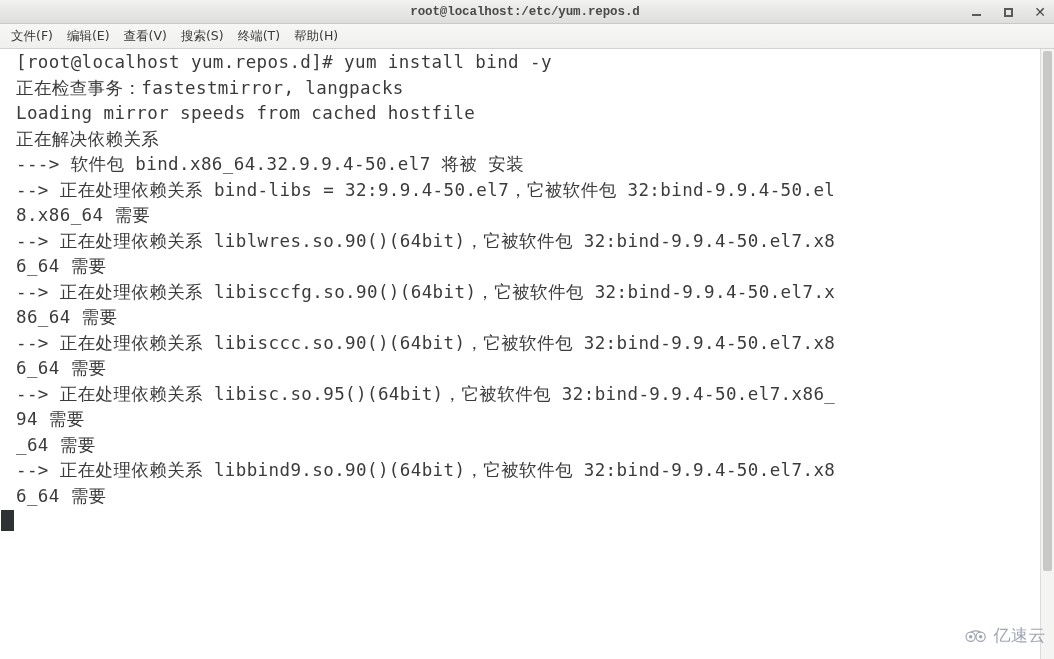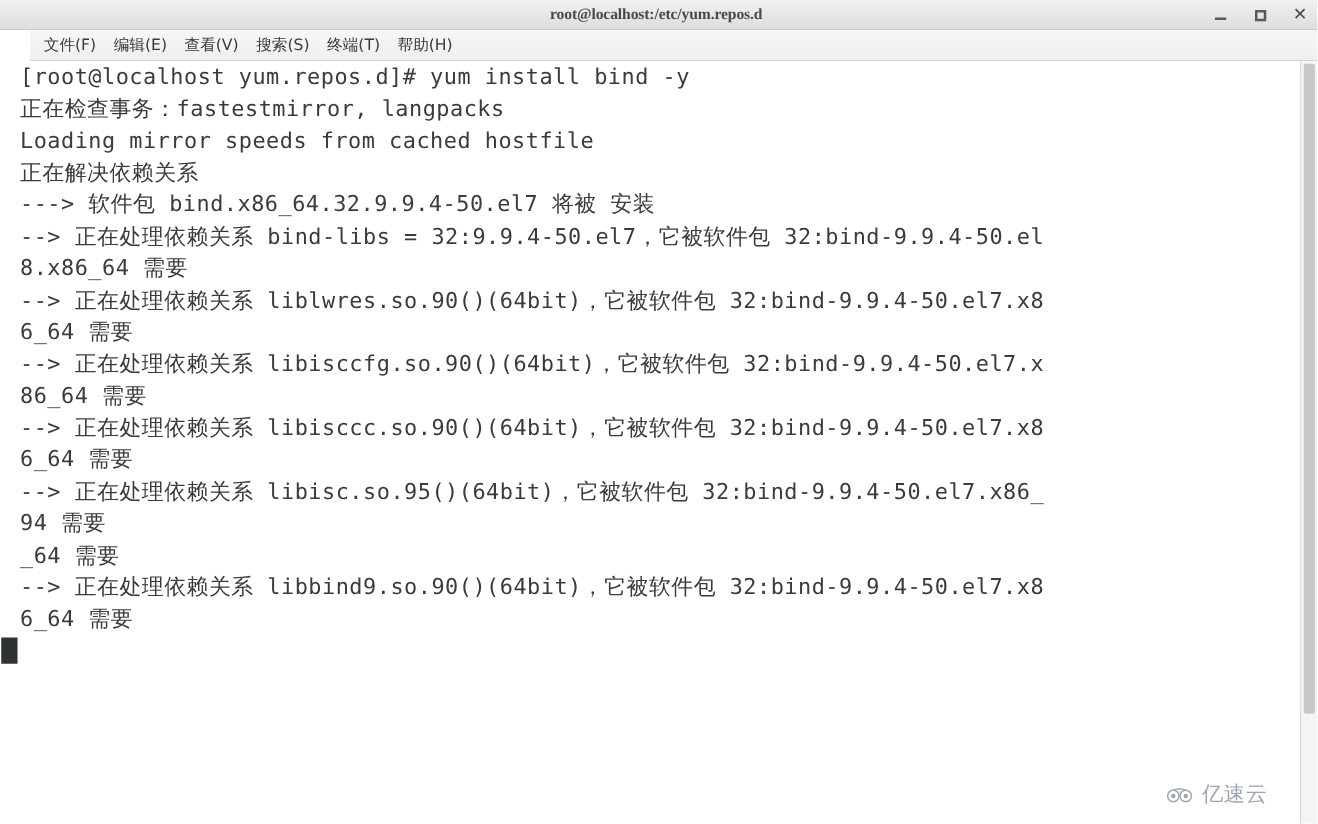--- a/index.html
+++ b/index.html
@@ -30,21 +30,21 @@
     height: 24px;
     min-height: 24px;
     background: linear-gradient(to bottom, #f2f2f0 0%, #e6e6e4 55%, #dedede 100%);
     border-bottom: 1px solid #c9c9c7;
     display: flex;
     align-items: center;
     justify-content: center;
     box-sizing: border-box;
   }
   .title-text {
-    font-family: Liberation Serif, serif;
+    font-family: Liberation Mono, monospace;
     font-size: 12.5px;
     font-weight: bold;
     color: #4a4a4a;
     letter-spacing: -0.1px;
     white-space: nowrap;
     position: relative;
     left: -2px;
   }
   .win-controls {
     position: absolute;
@@ -91,21 +91,20 @@
   
   .menubar {
     height: 25px;
     min-height: 25px;
     background: linear-gradient(to bottom, #f7f7f6 0%, #efefee 100%);
     border-bottom: 1px solid #d2d2d0;
     display: flex;
     align-items: center;
     padding-left: 4px;
     box-sizing: border-box;
-    margin-left: 24px;
   }
   .menu-item {
     font-family: "DejaVu Sans", sans-serif;
     font-size: 12.5px;
     color: #3a3a3a;
     padding: 2px 7px;
     white-space: nowrap;
     cursor: default;
   }
 
@@ -158,21 +157,21 @@
     right: 2px;
     top: 2px;
     height: 520px;
     background: #c8c8c6;
     border-radius: 2px;
   }
 
   
   .watermark {
     position: absolute;
-    right: 40px;
+    right: 8px;
     bottom: 12px;
     display: flex;
     align-items: center;
     gap: 5px;
     opacity: 0.95;
     pointer-events: none;
   }
   .wm-icon {
     width: 26px;
     height: 16px;

